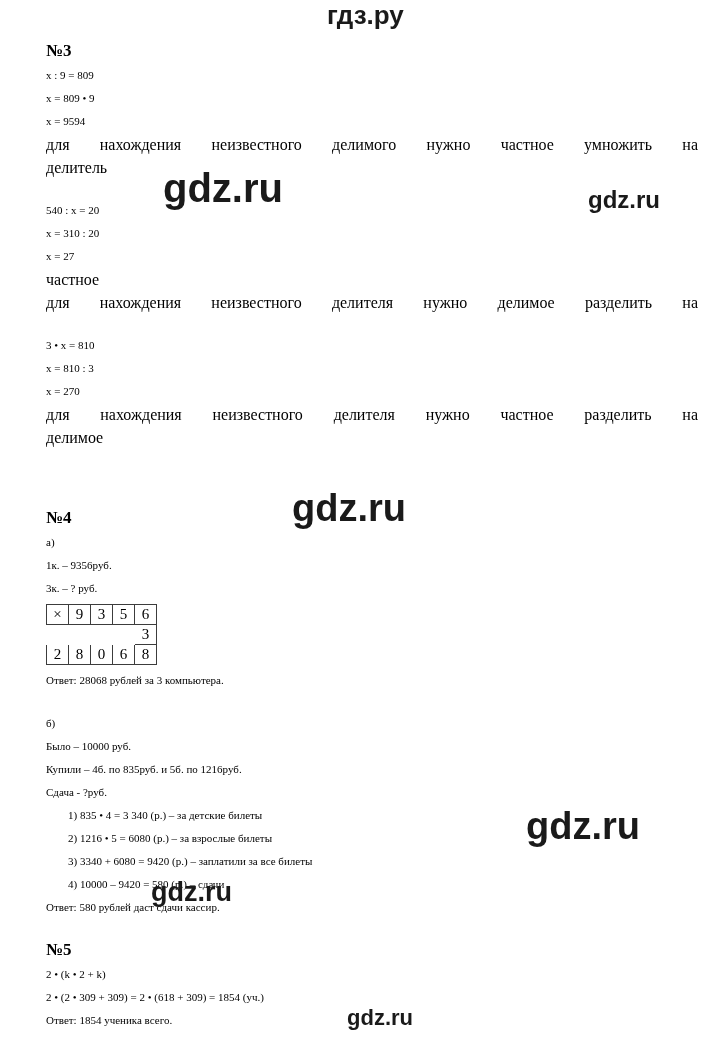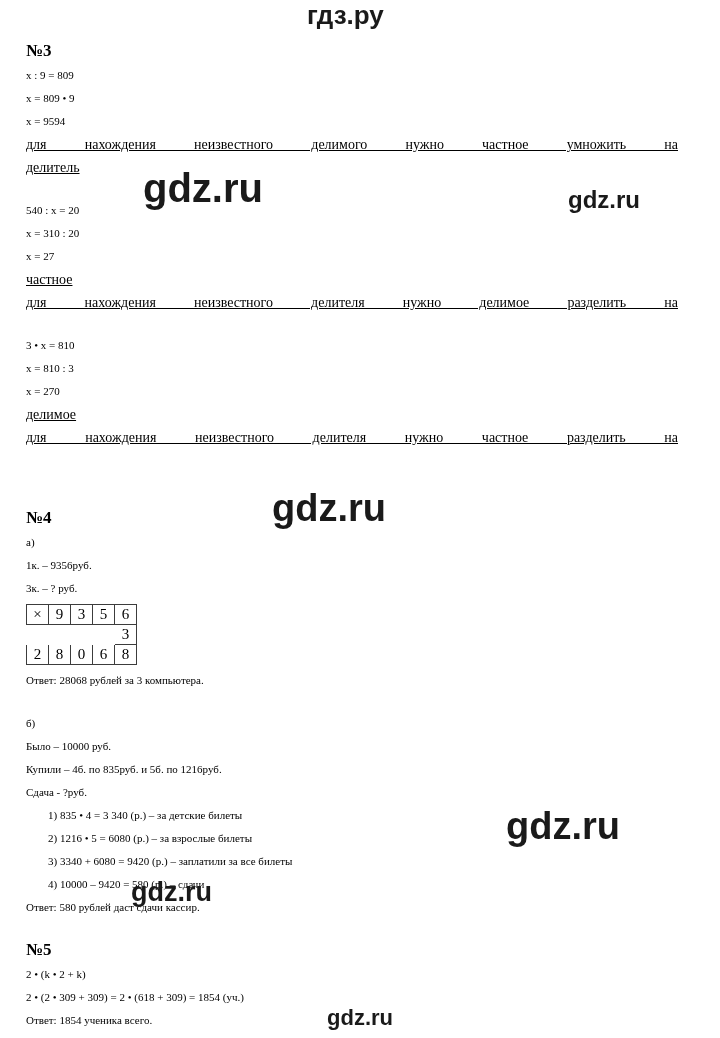--- a/index.html
+++ b/index.html
@@ -12,20 +12,21 @@
     background: #ffffff;
     font-family: "Liberation Serif", serif;
     color: #000000;
     position: relative;
     overflow: hidden;
   }
   .page {
     position: relative;
     width: 632px;
     height: 1038px;
+    margin-left: 20px;
   }
   
   .wm {
     position: absolute;
     font-family: "Liberation Sans", sans-serif;
     font-weight: bold;
     color: #1a1a1a;
     white-space: nowrap;
     z-index: 5;
     pointer-events: none;
@@ -51,27 +52,26 @@
     line-height: 22px;
     margin: 0 0 2px 0;
   }
   .line {
     font-size: 11px;
     line-height: 23px;
     margin: 0;
     white-space: pre-wrap;
   }
   .just {
-    font-size: 14px;
+    font-size: 16px;
     line-height: 23px;
     margin: 0;
     text-align: justify;
     text-align-last: left;
     word-spacing: 0.5px;
-    text-decoration: underline;
   }
   .just.spread {
     text-align-last: justify;
   }
   .gap-md { height: 20px; }
   .gap-lg { height: 30px; }
   .indent { padding-left: 22px; }
 
   
   table.colmul {
@@ -132,22 +132,22 @@
       <p class="line">x = 310 : 20</p>
       <p class="line">x = 27</p>
       <p class="just">частное</p>
       <p class="just spread">для  нахождения  неизвестного  делителя  нужно  делимое  разделить     на</p>
 
       <div class="gap-md"></div>
 
       <p class="line">3 • x = 810</p>
       <p class="line">x = 810 : 3</p>
       <p class="line">x = 270</p>
+      <p class="just spread">для  нахождения  неизвестного  делителя  нужно  частное  разделить  на</p>
       <p class="just">делимое</p>
-      <p class="just spread">для  нахождения  неизвестного  делителя  нужно  частное  разделить  на</p>
     </div>
 
     <div class="gap-lg"></div>
     <div style="height:28px"></div>
 
     <div>
       <p class="task-num">№4</p>
 
       <p class="line">а)</p>
       <p class="line">1к. – 9356руб.</p>

